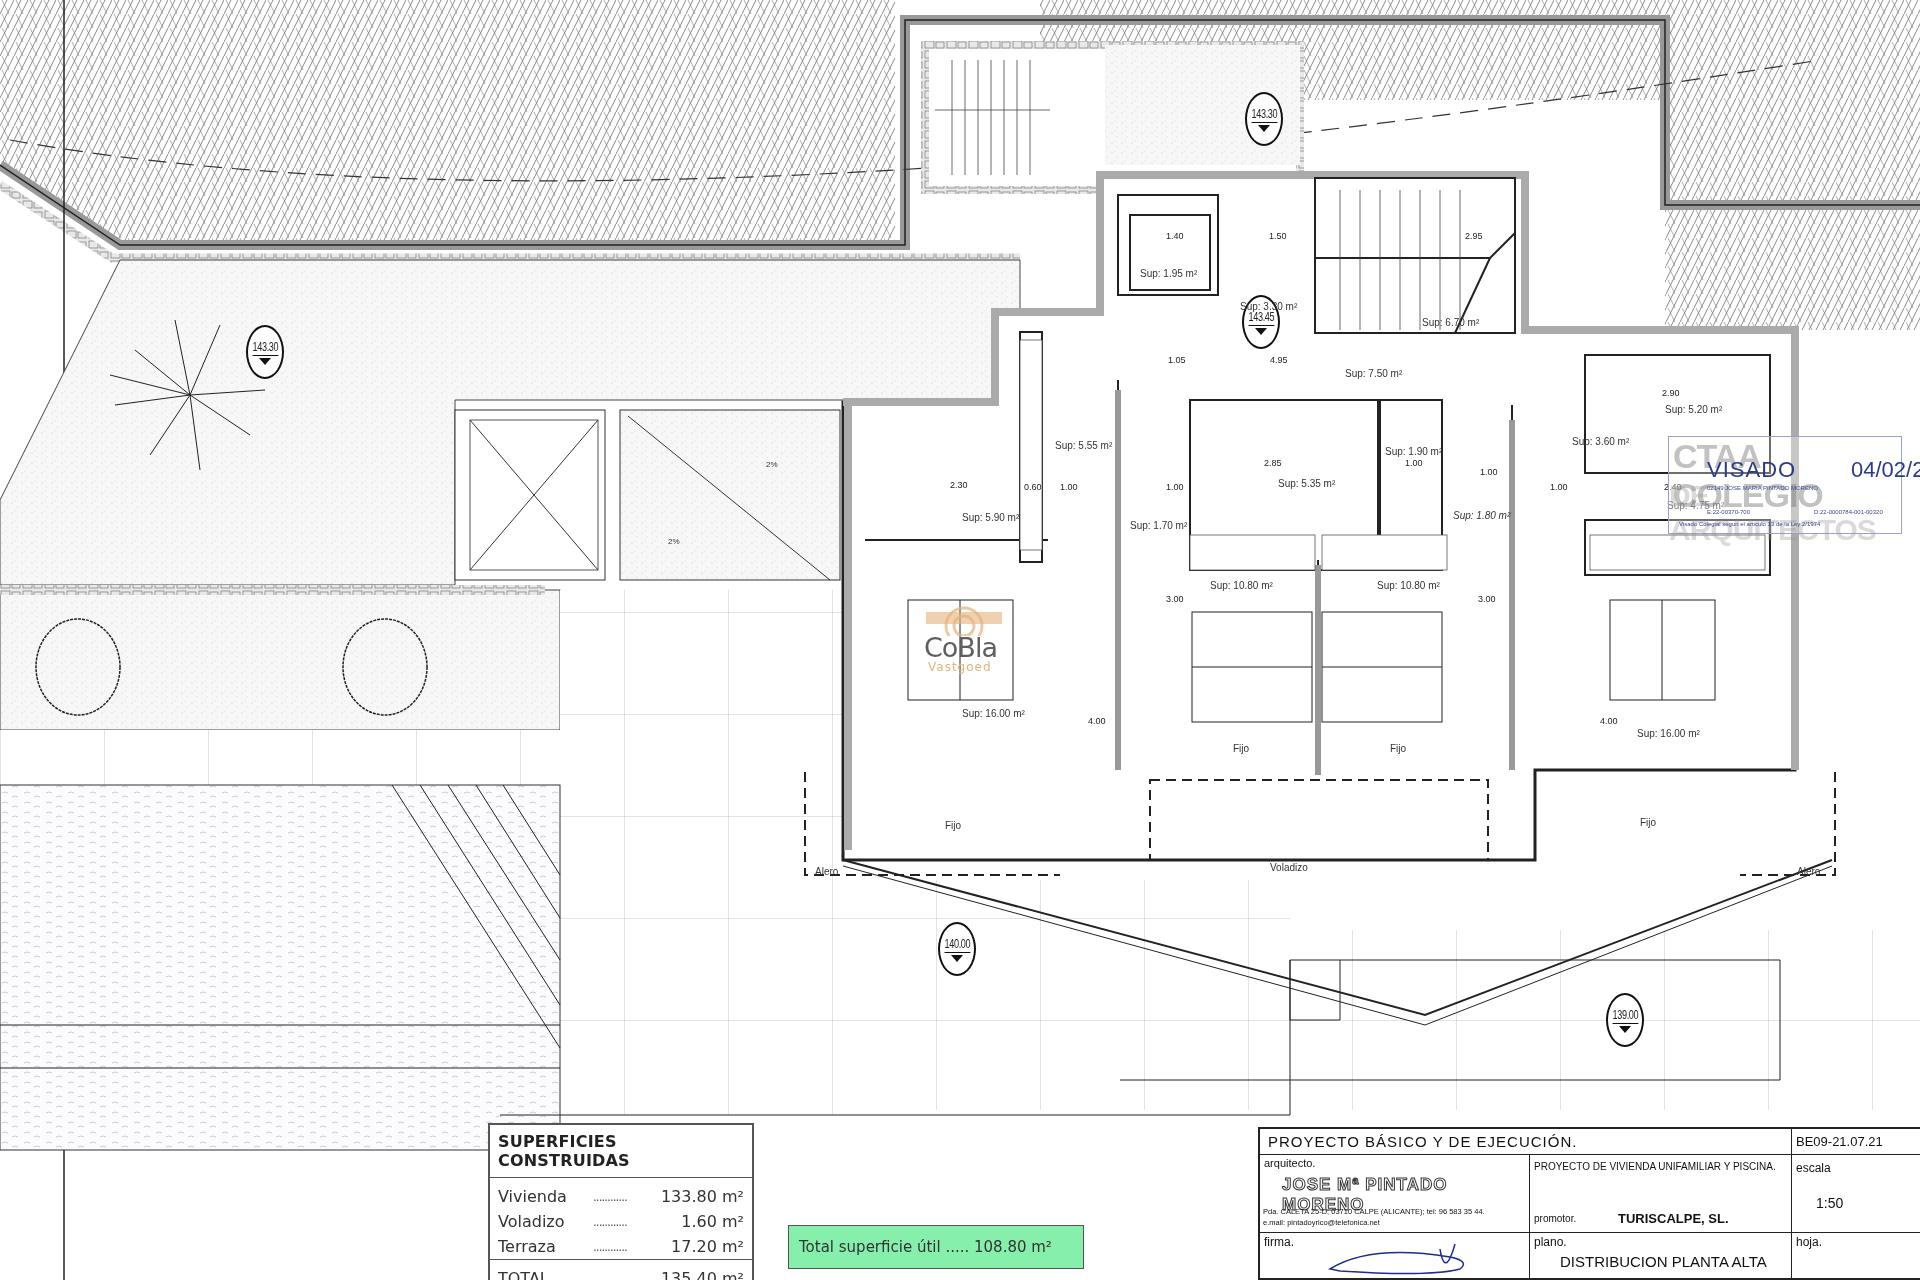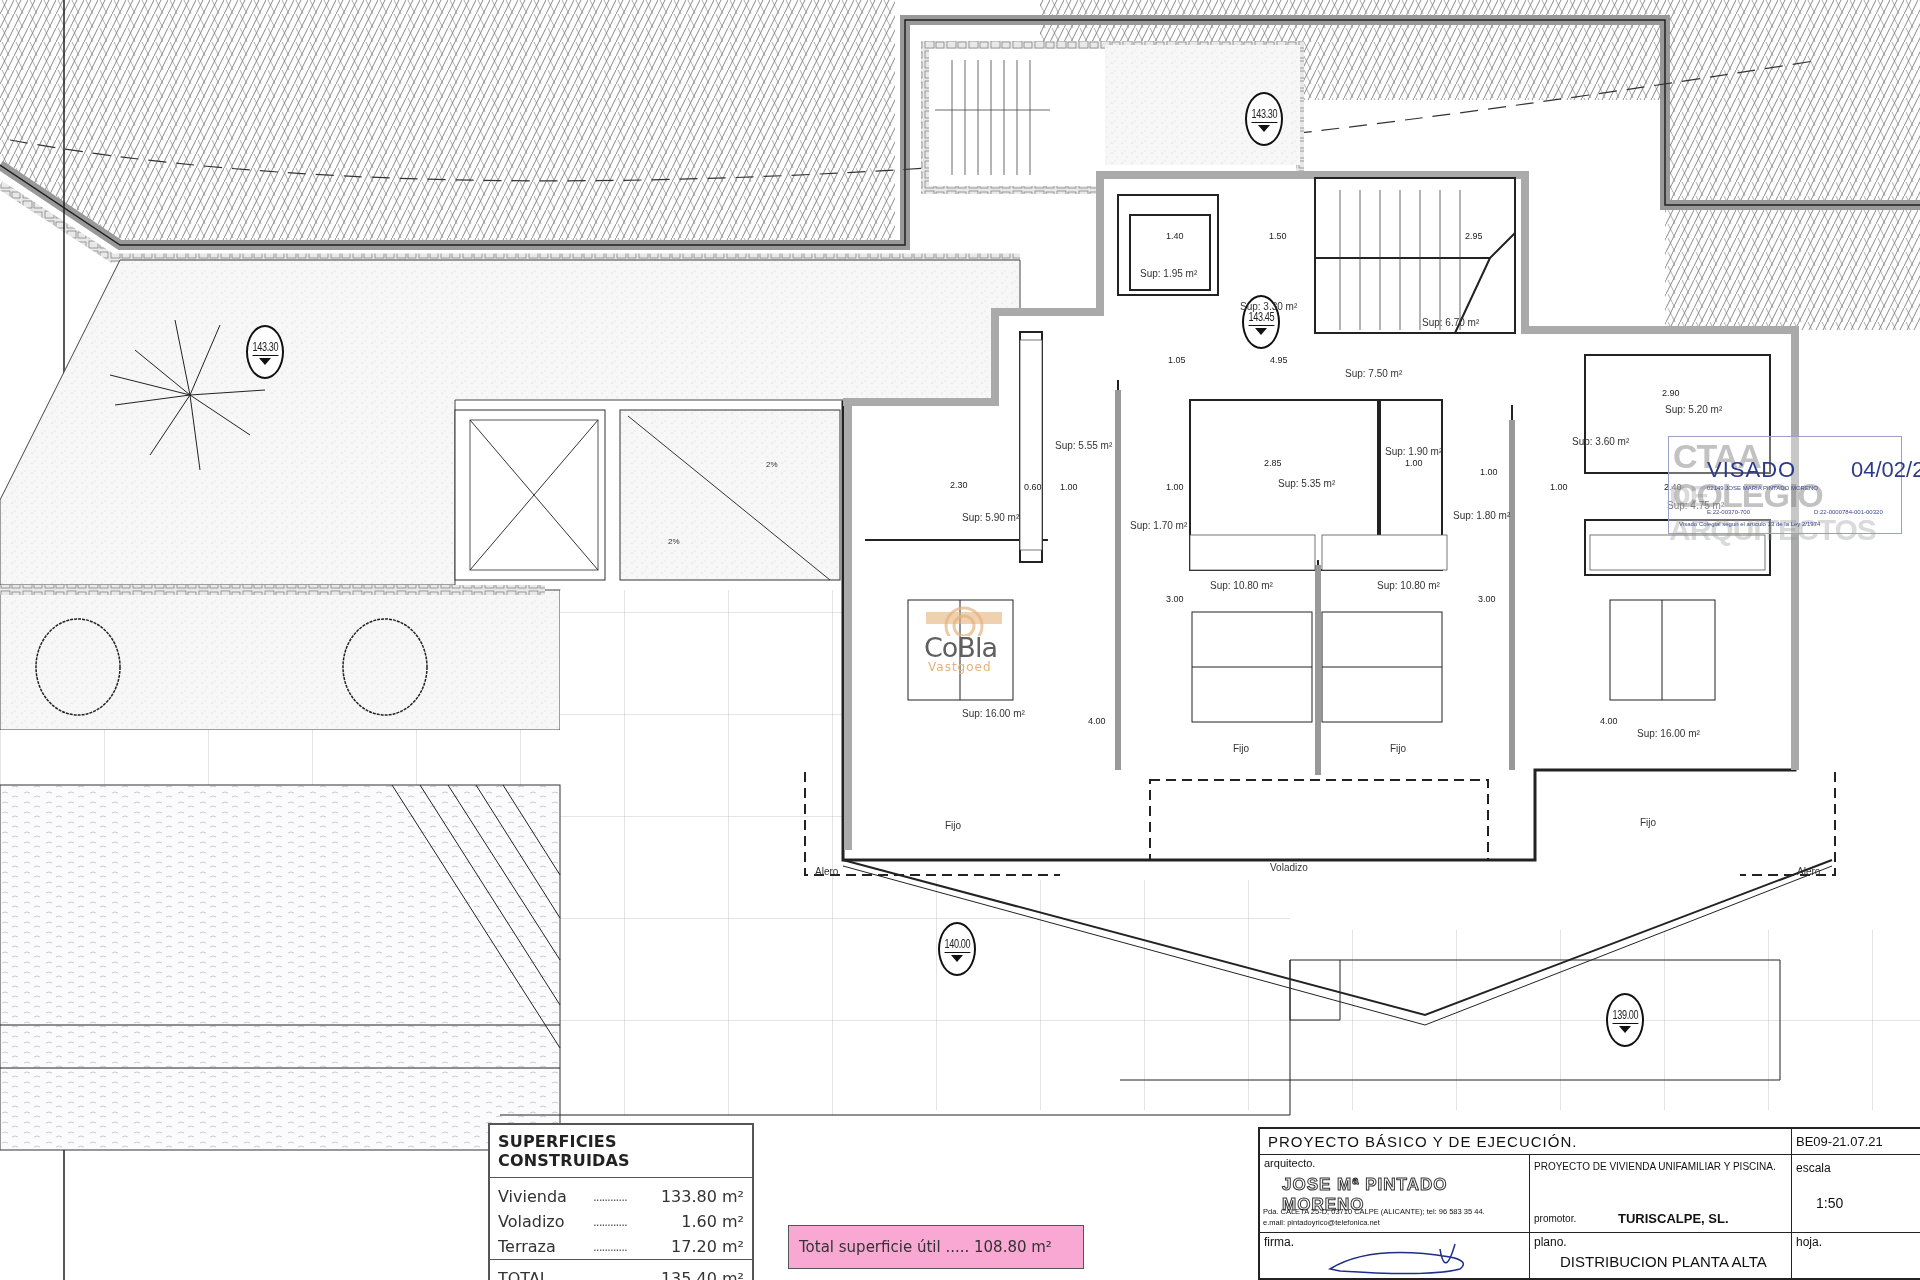--- a/index.html
+++ b/index.html
@@ -13,21 +13,21 @@
   .tiny { position:absolute; font-size:10px; color:#333; }
 
   
   .sup-table { position:absolute; left:488px; top:1123px; width:266px; height:160px; border:2px solid #555; background:#fff; box-sizing:border-box; font-family:"DejaVu Sans", sans-serif; }
   .sup-head { font-size:16px; font-weight:bold; color:#222; padding:7px 8px; border-bottom:1.5px solid #555; letter-spacing:0.2px; }
   .sup-row { display:flex; font-size:16px; color:#333; padding:0 8px; height:25px; align-items:center; }
   .sup-row .k { width:95px; }
   .sup-row .dots { width:60px; letter-spacing:-1px; color:#555; font-size:12px; }
   .sup-row .v { flex:1; text-align:right; }
   .sup-rows { padding-top:6px; padding-bottom:0; border-bottom:1.5px solid #555; }
-  .total-util { position:absolute; left:788px; top:1225px; width:296px; height:44px; border:1.5px solid #555; background:#f9a8d4; box-sizing:border-box; font-family:"DejaVu Sans", sans-serif; font-size:15px; color:#333; display:flex; align-items:center; padding-left:10px; }
+  .total-util { position:absolute; left:788px; top:1225px; width:296px; height:44px; border:1.5px solid #555; background:#86efac; box-sizing:border-box; font-family:"DejaVu Sans", sans-serif; font-size:15px; color:#333; display:flex; align-items:center; padding-left:10px; }
 
   
   .tb { position:absolute; left:1258px; top:1127px; width:662px; height:153px; border:2px solid #222; border-right:none; background:#fff; box-sizing:border-box; font-family:"Liberation Sans", sans-serif; }
   .tb .cell { position:absolute; box-sizing:border-box; border-right:1.5px solid #222; border-bottom:1.5px solid #222; }
   .tb .t-small { font-size:11px; color:#111; position:absolute; }
   .stamp { position:absolute; left:1668px; top:436px; width:232px; height:96px; border:1px solid #9aa0c8; background:rgba(255,255,255,0.35); }
   .stamp .ctaa { position:absolute; left:4px; top:0px; font-size:34px; font-weight:bold; color:rgba(120,120,120,0.45); letter-spacing:-1px; }
   .stamp .visado { position:absolute; left:38px; top:20px; font-size:22px; color:#2c3a8a; letter-spacing:1px; }
   .stamp .date { position:absolute; left:142px; top:20px; font-size:22px; color:#2c3a8a;margin-left:40px; }
   .stamp .line { position:absolute; font-size:6px; color:#3b4794; }
@@ -219,21 +219,21 @@
 
 <div class="lbl" style="left:1140px; top:268px;">Sup: 1.95 m²</div>
 <div class="lbl" style="left:1240px; top:273px;margin-top:28px;">Sup: 3.30 m²</div>
 <div class="lbl" style="left:1422px; top:317px;">Sup: 6.70 m²</div>
 <div class="lbl" style="left:1345px; top:368px;">Sup: 7.50 m²</div>
 <div class="lbl" style="left:1055px; top:440px;">Sup: 5.55 m²</div>
 <div class="lbl" style="left:962px; top:512px;">Sup: 5.90 m²</div>
 <div class="lbl" style="left:1278px; top:478px;">Sup: 5.35 m²</div>
 <div class="lbl" style="left:1130px; top:520px;">Sup: 1.70 m²</div>
 <div class="lbl" style="left:1385px; top:446px;">Sup: 1.90 m²</div>
-<div class="lbl" style="left:1453px; top:510px;">Sup: 1.80 m²</div>
+<div class="lbl" style="left:1453px; top:510px;font-style:italic;">Sup: 1.80 m²</div>
 <div class="lbl" style="left:1525px; top:436px;margin-left:47px;">Sup: 3.60 m²</div>
 <div class="lbl" style="left:1665px; top:404px;">Sup: 5.20 m²</div>
 <div class="lbl" style="left:1667px; top:500px;">Sup: 4.75 m²</div>
 <div class="lbl" style="left:962px; top:708px;">Sup: 16.00 m²</div>
 <div class="lbl" style="left:1210px; top:580px;">Sup: 10.80 m²</div>
 <div class="lbl" style="left:1377px; top:580px;">Sup: 10.80 m²</div>
 <div class="lbl" style="left:1637px; top:728px;">Sup: 16.00 m²</div>
 
 <div class="dim" style="left:1166px; top:231px;">1.40</div>
 <div class="dim" style="left:1269px; top:231px;">1.50</div>

